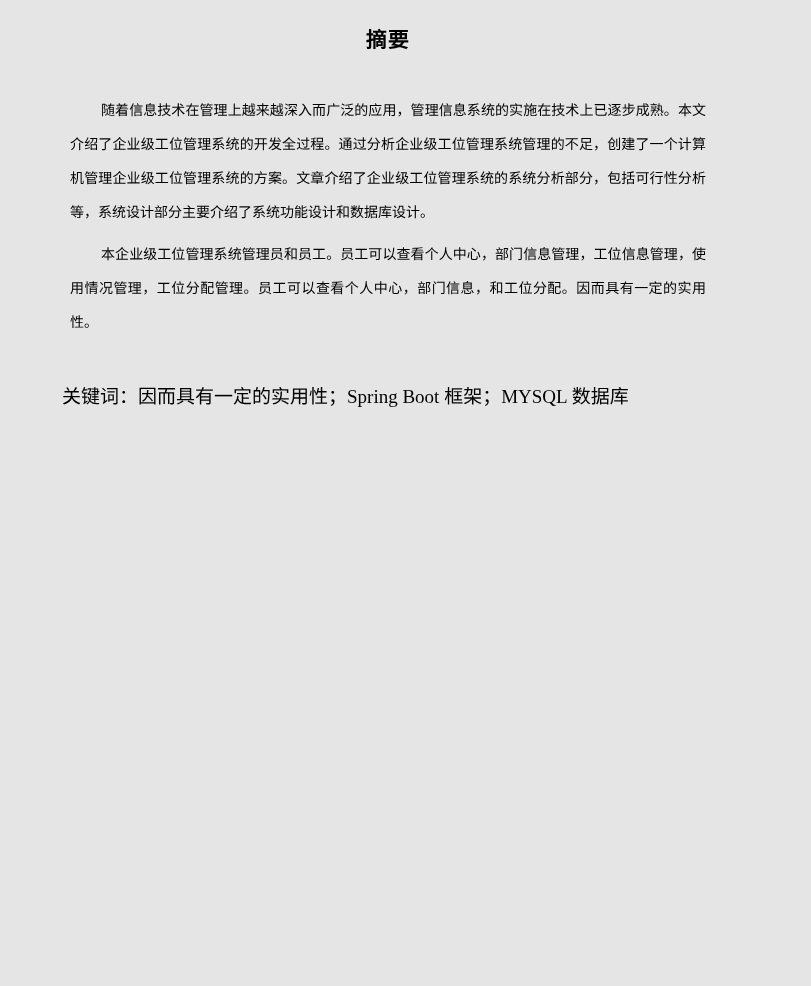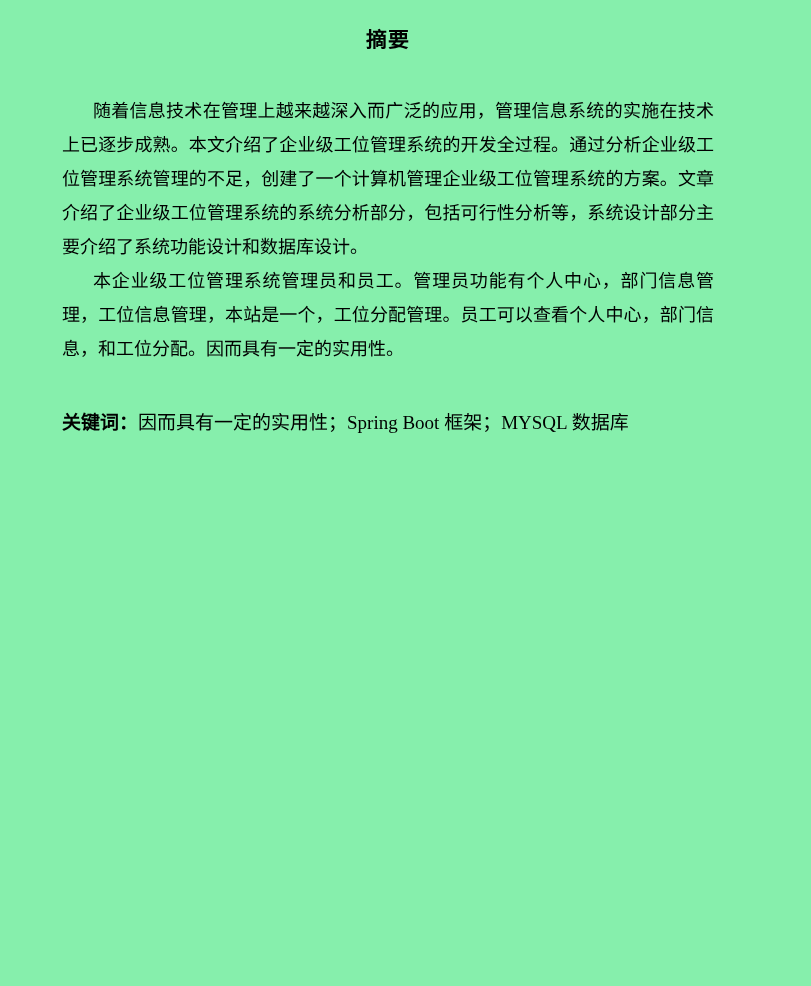--- a/index.html
+++ b/index.html
@@ -4,62 +4,62 @@
 <style>
   html, body {
     margin: 0;
     padding: 0;
     background: #ffffff;
   }
   .page {
     position: relative;
     width: 811px;
     height: 986px;
-    background: #86efac;
+    background: #e5e5e5;
     box-sizing: border-box;
     padding: 28px 97px 0 62px;
     font-family: "Liberation Serif", "DejaVu Serif", serif;
     color: #000000;
     overflow: hidden;
   }
   .doc-title {
     margin: 0 0 42px 0;
     font-size: 21px;
     line-height: 24px;
     font-weight: bold;
     text-align: center;
     letter-spacing: 1px;
   }
   .doc-body p.abstract-para {
-    margin: 0;
-    font-size: 18px;
+    margin: 8px;
+    font-size: 14px;
     line-height: 34px;
     text-align: justify;
     text-justify: inter-ideograph;
     text-indent: 31px;
     word-break: break-all;
   }
   .keywords-line {
     margin: 40px 0 0 0;
     font-size: 19px;
     line-height: 34px;
     text-align: justify;
     word-break: break-all;
   }
   .keywords-line .kw-label {
-    font-weight: bold;
+    font-weight: normal;
   }
 </style>
 </head>
 <body>
 
 <div class="page">
   <h1 class="doc-title">摘要</h1>
 
   <div class="doc-body">
     <p class="abstract-para">随着信息技术在管理上越来越深入而广泛的应用，管理信息系统的实施在技术上已逐步成熟。本文介绍了企业级工位管理系统的开发全过程。通过分析企业级工位管理系统管理的不足，创建了一个计算机管理企业级工位管理系统的方案。文章介绍了企业级工位管理系统的系统分析部分，包括可行性分析等，系统设计部分主要介绍了系统功能设计和数据库设计。</p>
-    <p class="abstract-para">本企业级工位管理系统管理员和员工。管理员功能有个人中心，部门信息管理，工位信息管理，本站是一个，工位分配管理。员工可以查看个人中心，部门信息，和工位分配。因而具有一定的实用性。</p>
+    <p class="abstract-para">本企业级工位管理系统管理员和员工。员工可以查看个人中心，部门信息管理，工位信息管理，使用情况管理，工位分配管理。员工可以查看个人中心，部门信息，和工位分配。因而具有一定的实用性。</p>
   </div>
 
   <p class="keywords-line">
     <span class="kw-label">关键词：</span><span>因而具有一定的实用性；Spring Boot 框架；MYSQL 数据库</span>
   </p>
 </div>
 
 </body></html>

